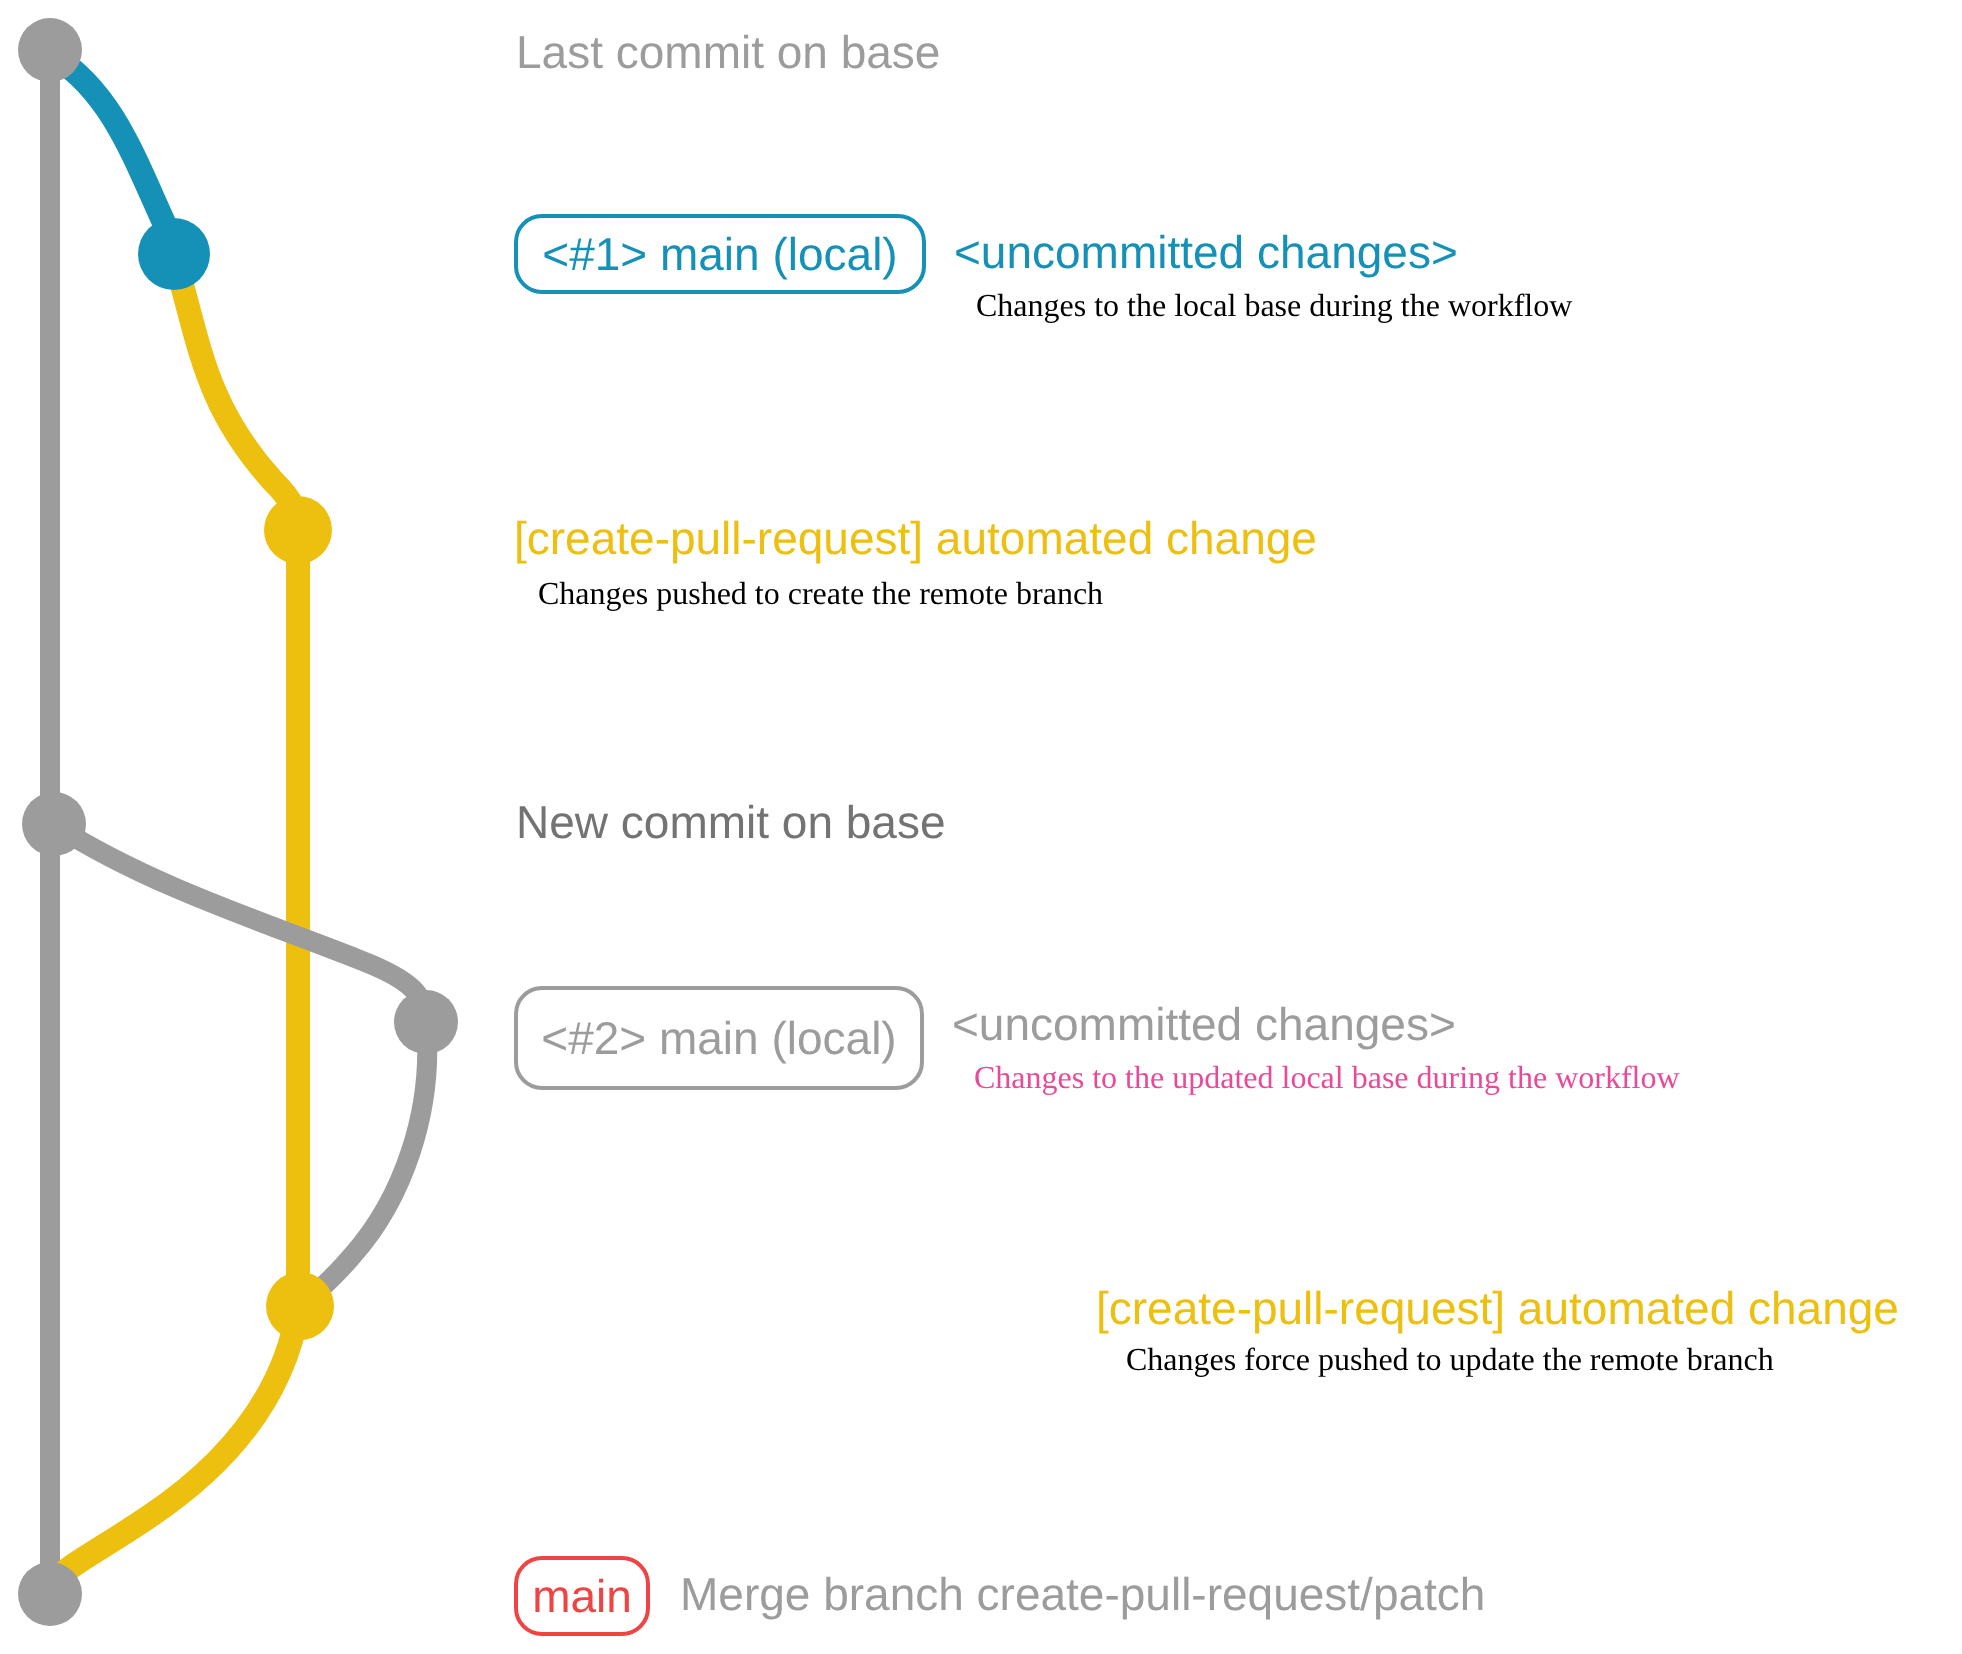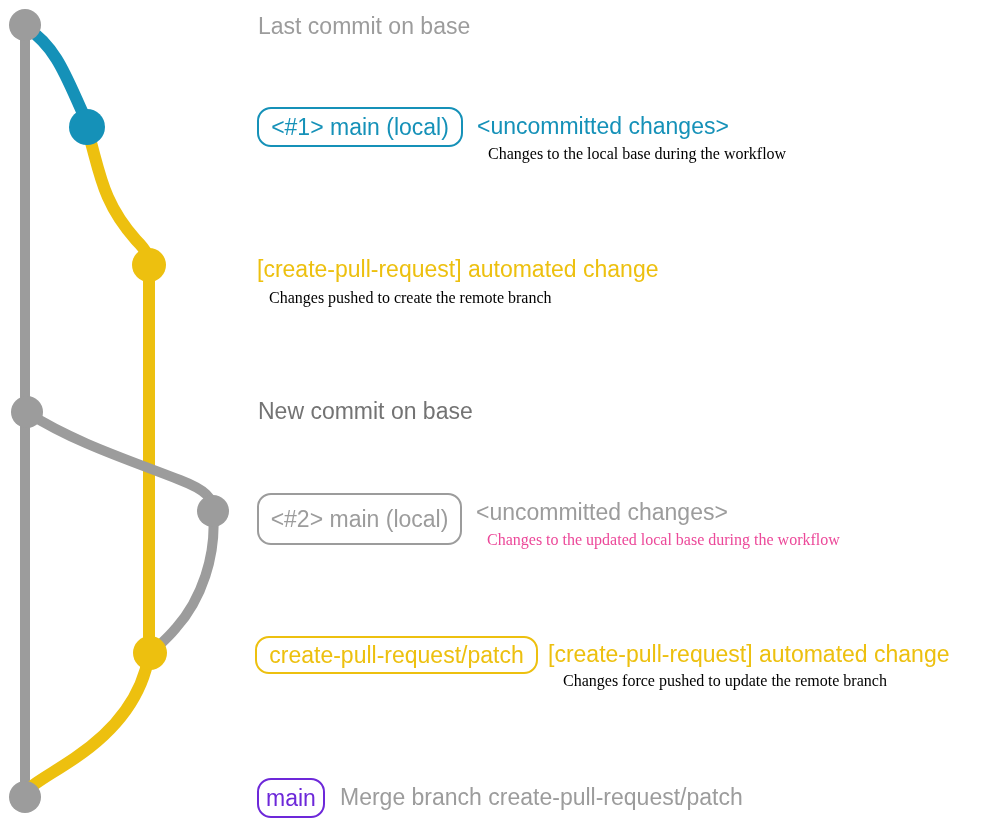--- a/index.html
+++ b/index.html
@@ -73,20 +73,19 @@
 
   <div class="label" style="left: 257px; top: 256px; color: rgb(237, 192, 15);">[create-pull-request] automated change</div>
   <div class="desc" style="left: 269px; top: 288px; color: rgb(0, 0, 0); text-align: right;">Changes pushed to create the remote branch</div>
 
   <div class="label" style="left: 258px; top: 398px; color: #737373;">New commit on base</div>
 
   <div class="badge" style="left: 257px; top: 493px; width: 205px; height: 52px; color: rgb(156, 156, 156);">&lt;#2&gt; main (local)</div>
   <div class="label" style="left: 476px; top: 499px; color: rgb(156, 156, 156);">&lt;uncommitted changes&gt;</div>
   <div class="desc" style="left: 487px; top: 530px; color: #ec4899;">Changes to the updated local base during the workflow</div>
 
-  <div class="badge" style="left: 255px; top: 636px; width: 283px; height: 38px; color: rgb(237, 192, 15);">create-pull-request/patch</div>
   <div class="label" style="left: 548px; top: 641px; color: rgb(237, 192, 15);">[create-pull-request] automated change</div>
   <div class="desc" style="left: 563px; top: 671px; color: rgb(0, 0, 0);">Changes force pushed to update the remote branch</div>
 
-  <div class="badge" style="left: 257px; top: 778px; width: 68px; height: 40px; color: #6d28d9;">main</div>
+  <div class="badge" style="left: 257px; top: 778px; width: 68px; height: 40px; color: #ef4444;">main</div>
   <div class="label" style="left: 340px; top: 784px; color: rgb(156, 156, 156); text-align: right;">Merge branch create-pull-request/patch</div>
 
 </div>
 
 </body></html>

